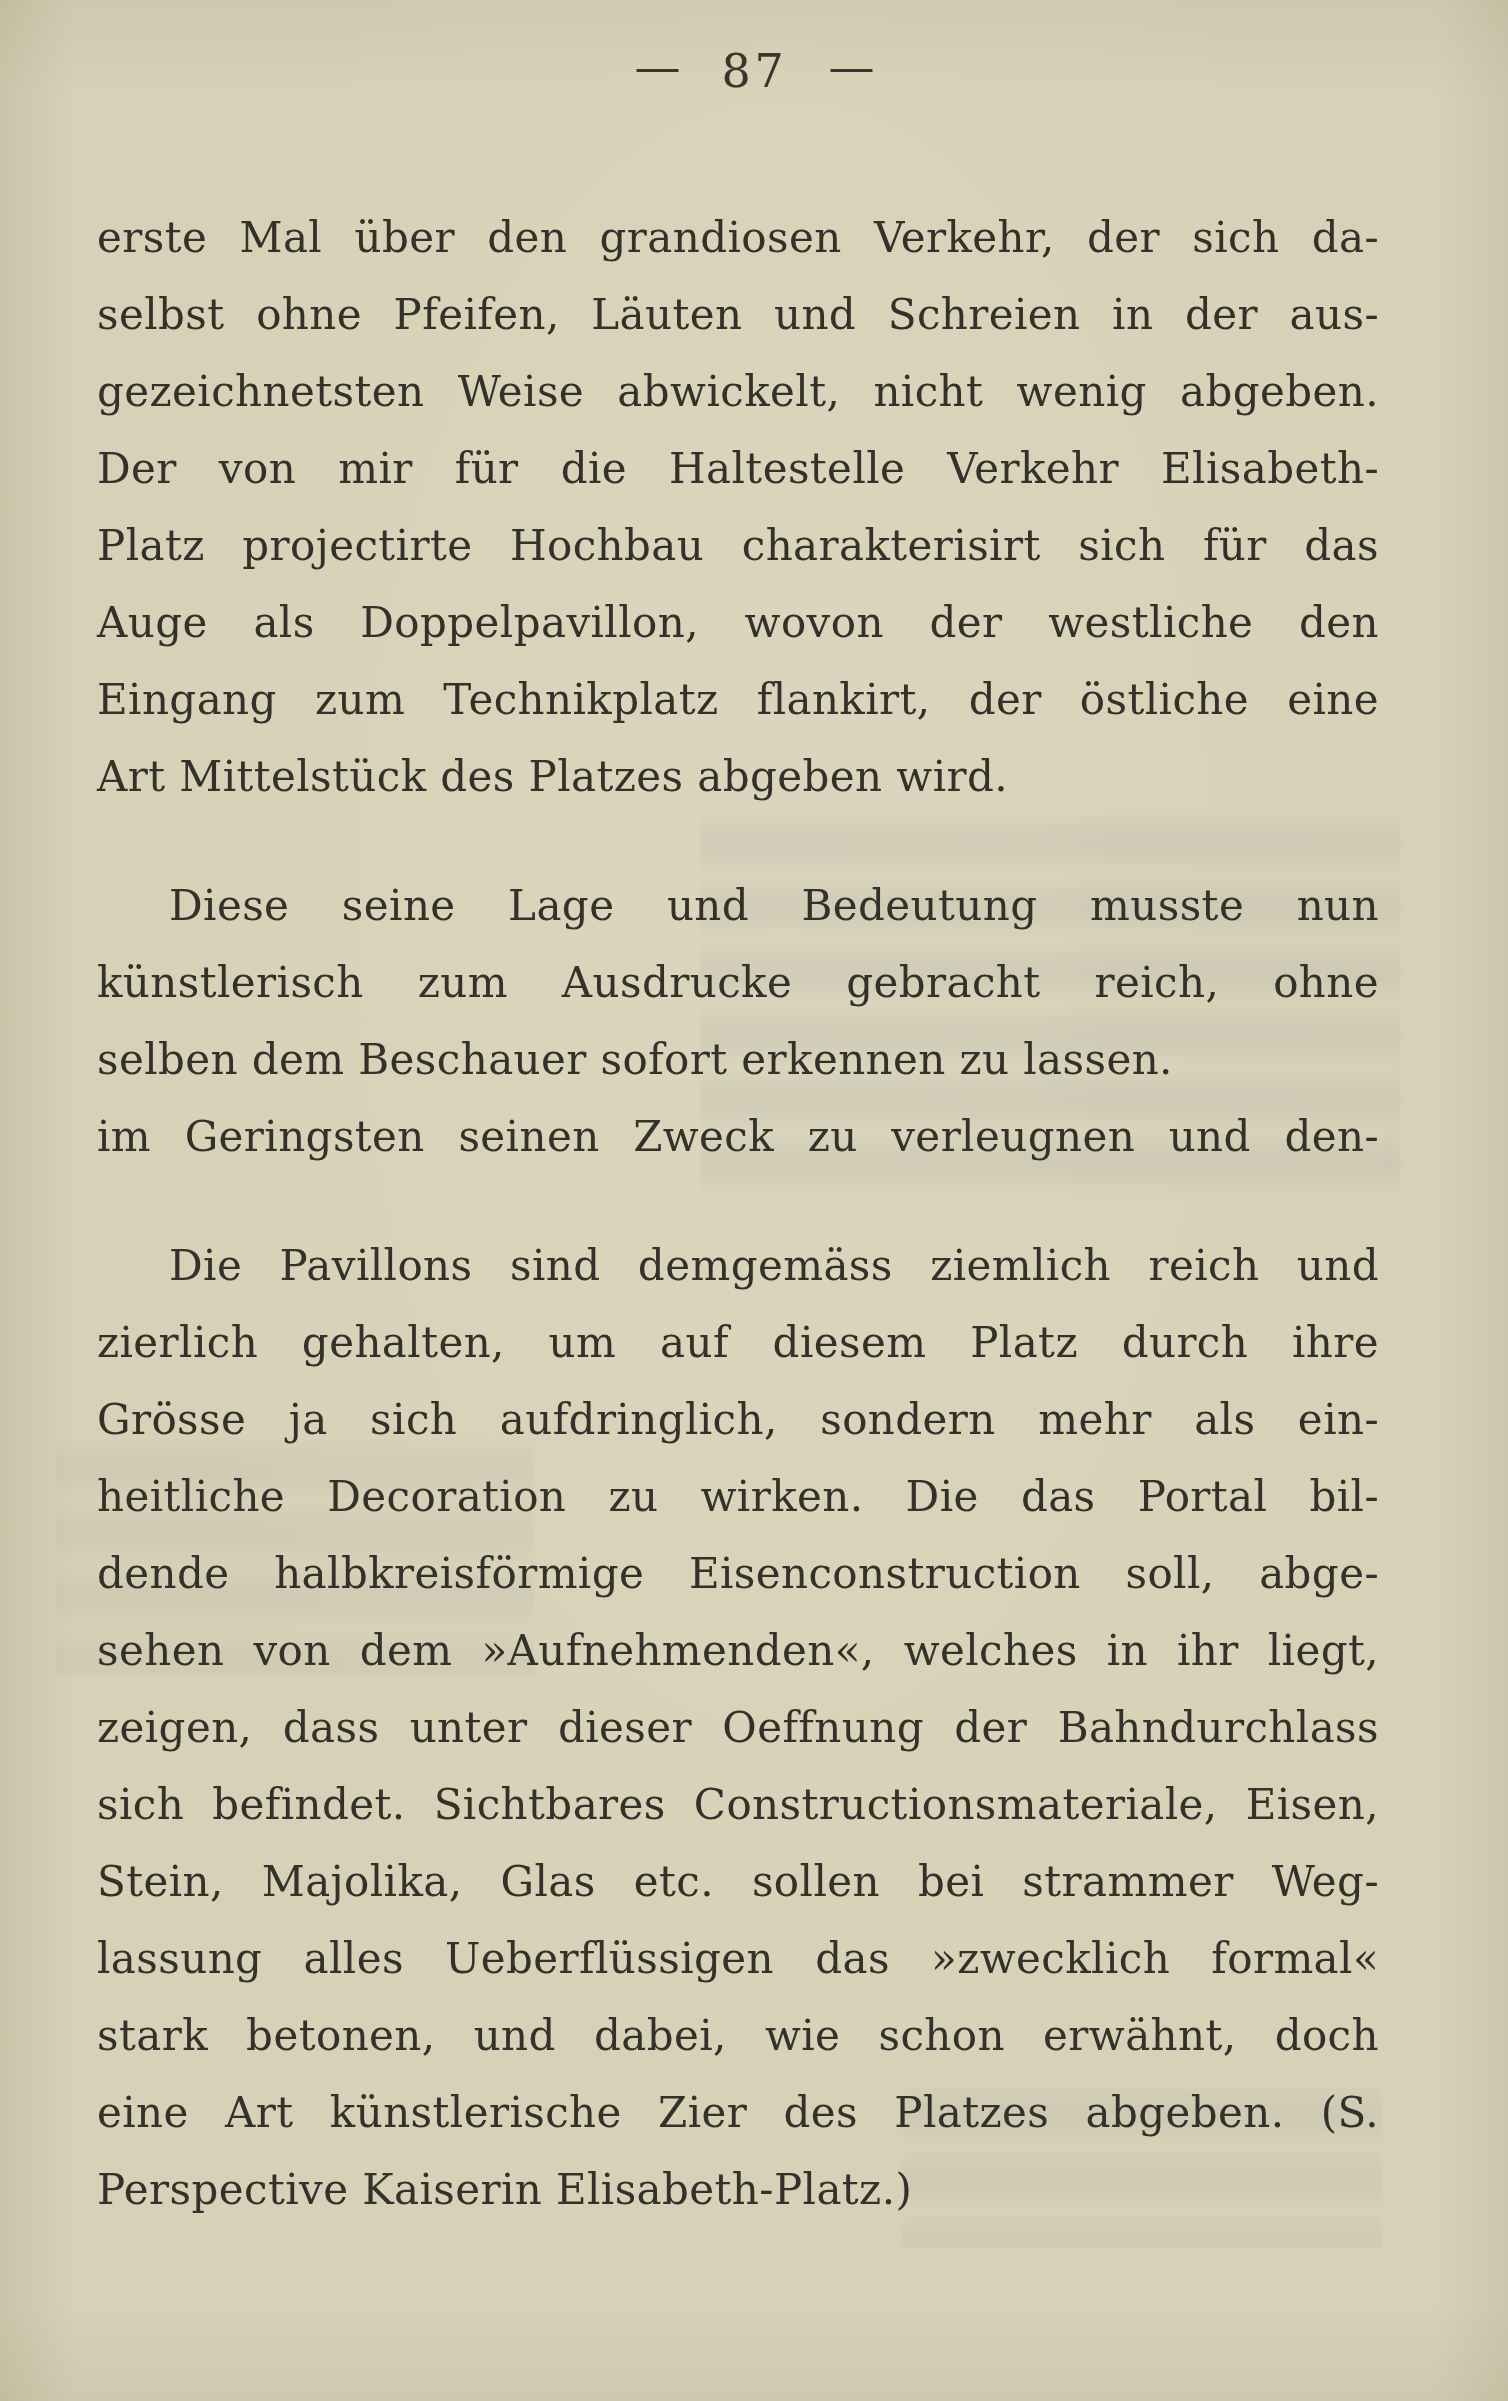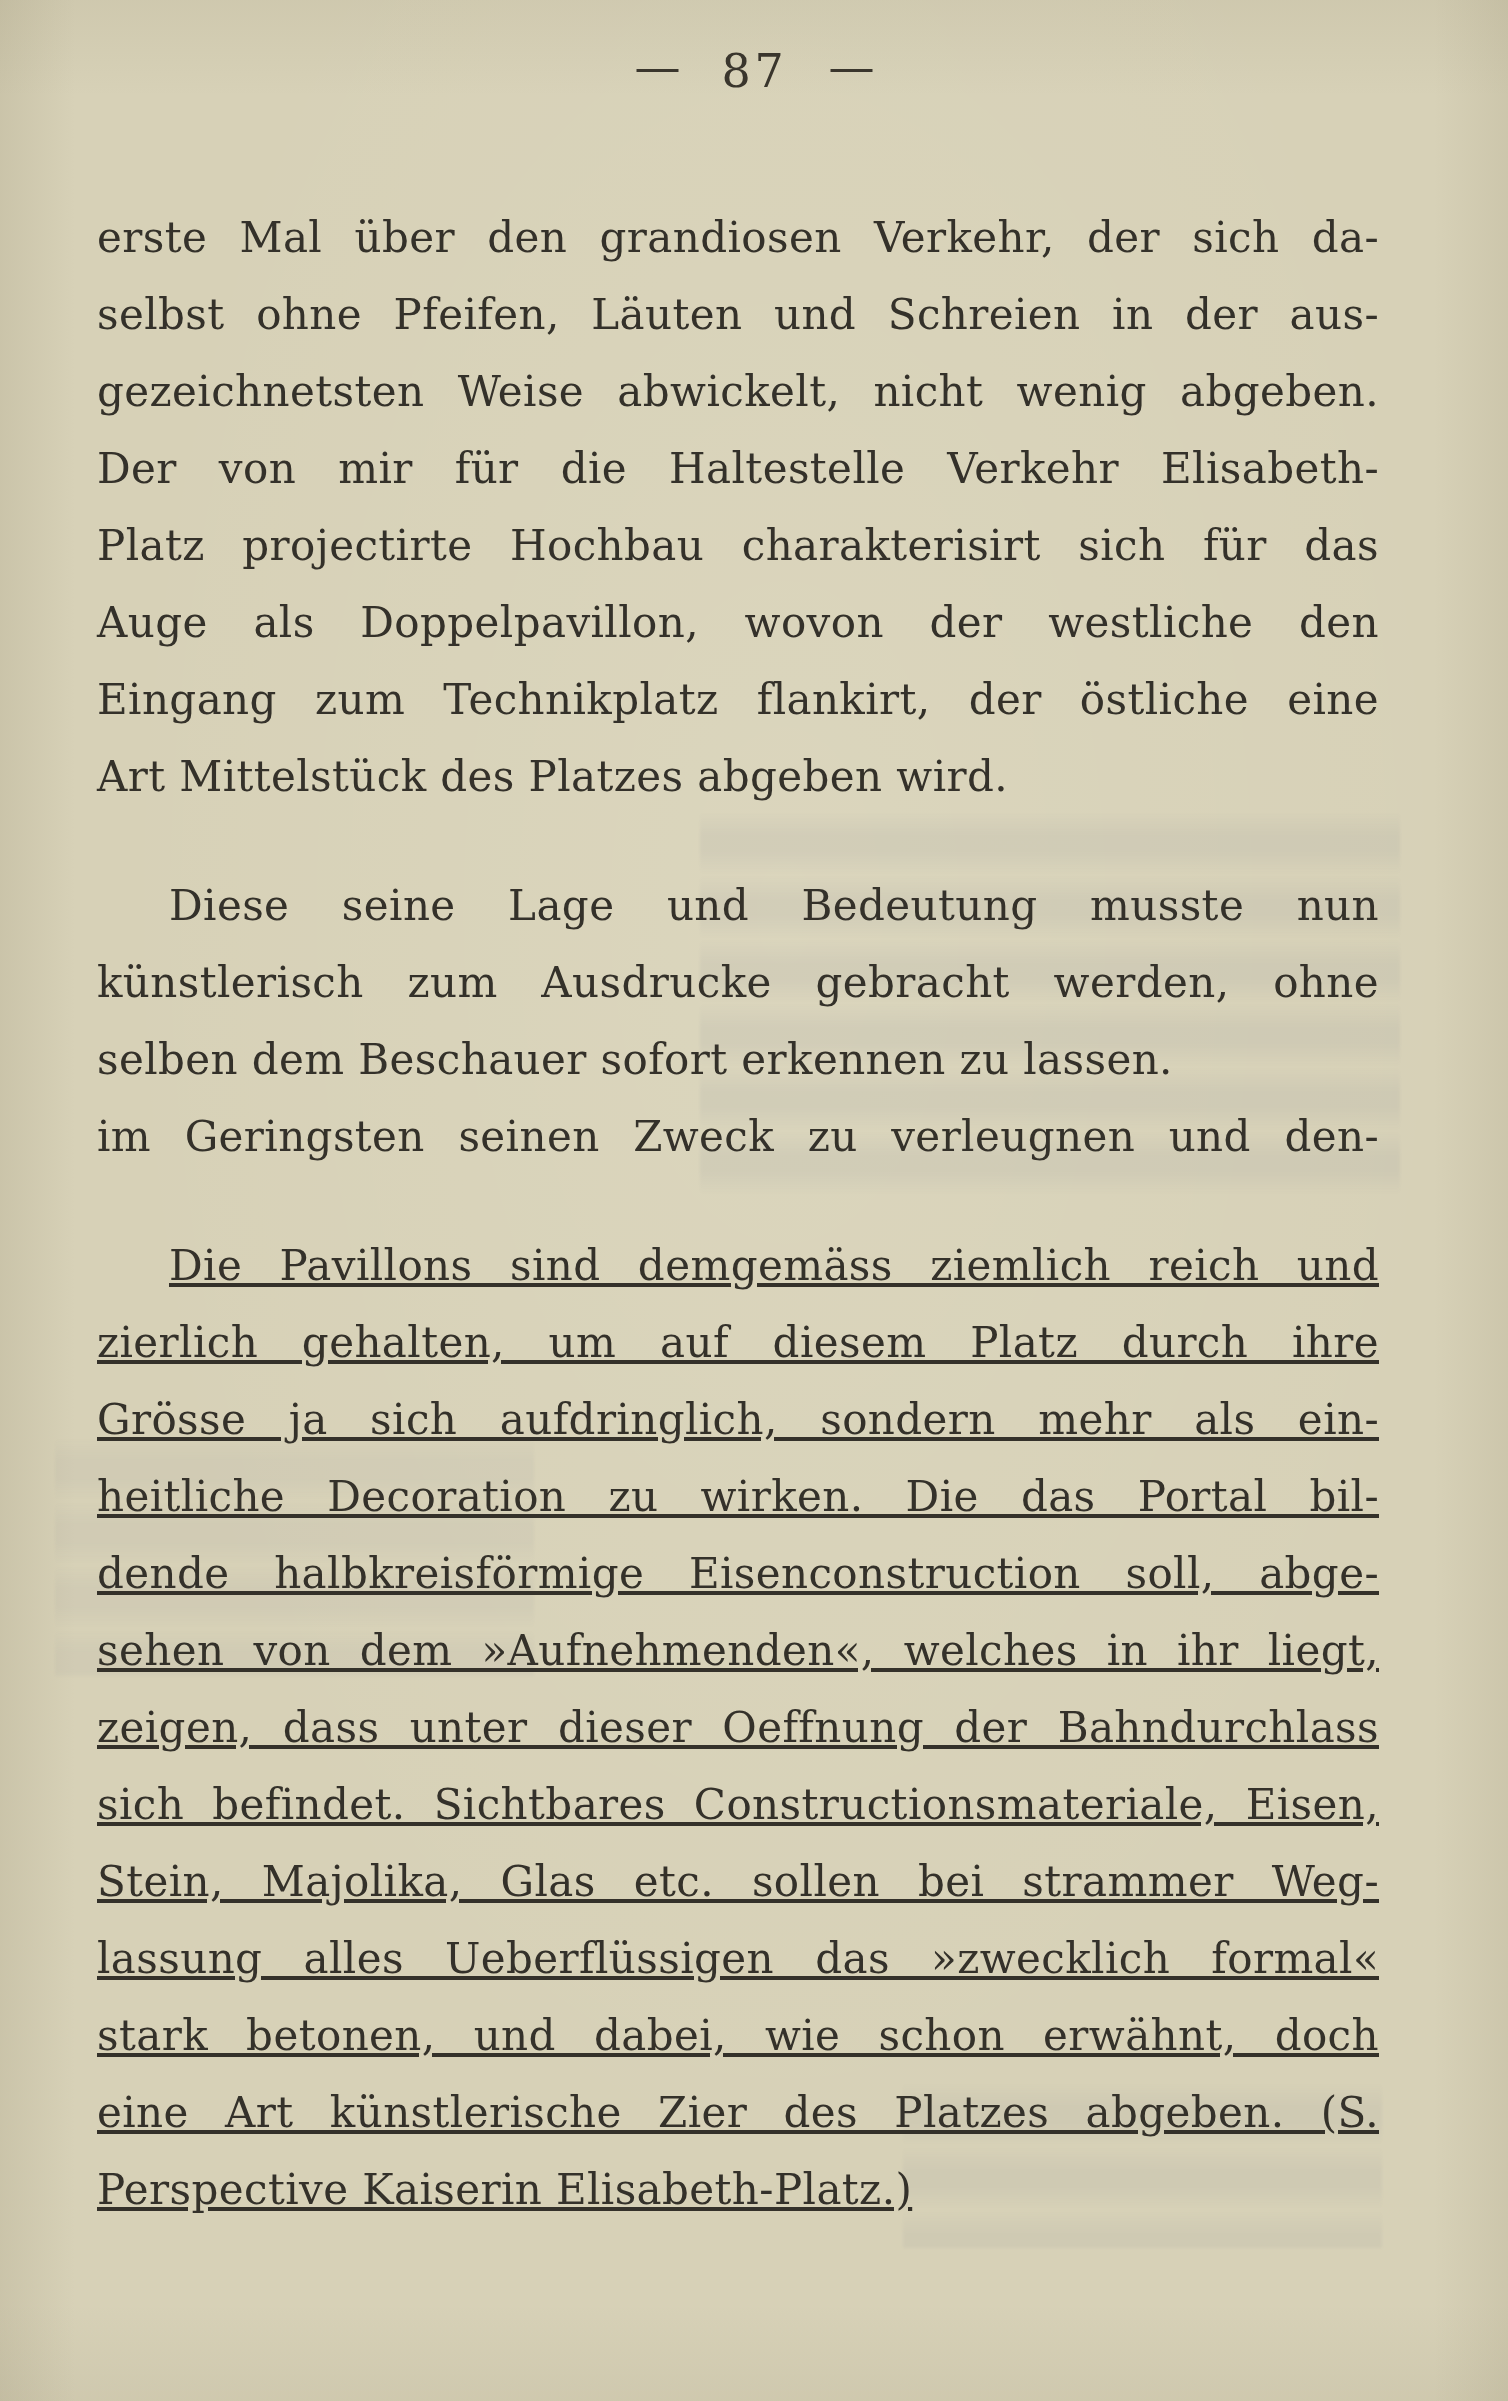--- a/index.html
+++ b/index.html
@@ -51,21 +51,20 @@
     line-height: 77px;
     letter-spacing: 0.4px;
     color: #34312a;
     text-rendering: optimizeLegibility;
   }
   .paragraph {
     margin: 0 0 52px 0;
   }
   .paragraph:last-child {
     margin-bottom: 0;
-    text-decoration: underline;
   }
   .line {
     text-align: justify;
     text-align-last: justify;
     white-space: normal;
   }
   .line.last {
     text-align-last: left;
   }
   .line.indent {
@@ -110,21 +109,21 @@
         <div class="line">selbst ohne Pfeifen, Läuten und Schreien in der aus-</div>
         <div class="line">gezeichnetsten Weise abwickelt, nicht wenig abgeben.</div>
         <div class="line">Der von mir für die Haltestelle Verkehr Elisabeth-</div>
         <div class="line">Platz projectirte Hochbau charakterisirt sich für das</div>
         <div class="line">Auge als Doppelpavillon, wovon der westliche den</div>
         <div class="line">Eingang zum Technikplatz flankirt, der östliche eine</div>
         <div class="line last">Art Mittelstück des Platzes abgeben wird.</div>
       </div>
       <div class="paragraph">
         <div class="line indent">Diese seine Lage und Bedeutung musste nun</div>
-        <div class="line">künstlerisch zum Ausdrucke gebracht werden, ohne</div>
+        <div class="line">künstlerisch zum Ausdrucke gebracht reich, ohne</div>
         <div class="line last">selben dem Beschauer sofort erkennen zu lassen.</div>
         <div class="line">im Geringsten seinen Zweck zu verleugnen und den-</div>
       </div>
       <div class="paragraph">
         <div class="line indent">Die Pavillons sind demgemäss ziemlich reich und</div>
         <div class="line">zierlich gehalten, um auf diesem Platz durch ihre</div>
         <div class="line">Grösse ja sich aufdringlich, sondern mehr als ein-</div>
         <div class="line">heitliche Decoration zu wirken. Die das Portal bil-</div>
         <div class="line">dende halbkreisförmige Eisenconstruction soll, abge-</div>
         <div class="line">sehen von dem »Aufnehmenden«, welches in ihr liegt,</div>

